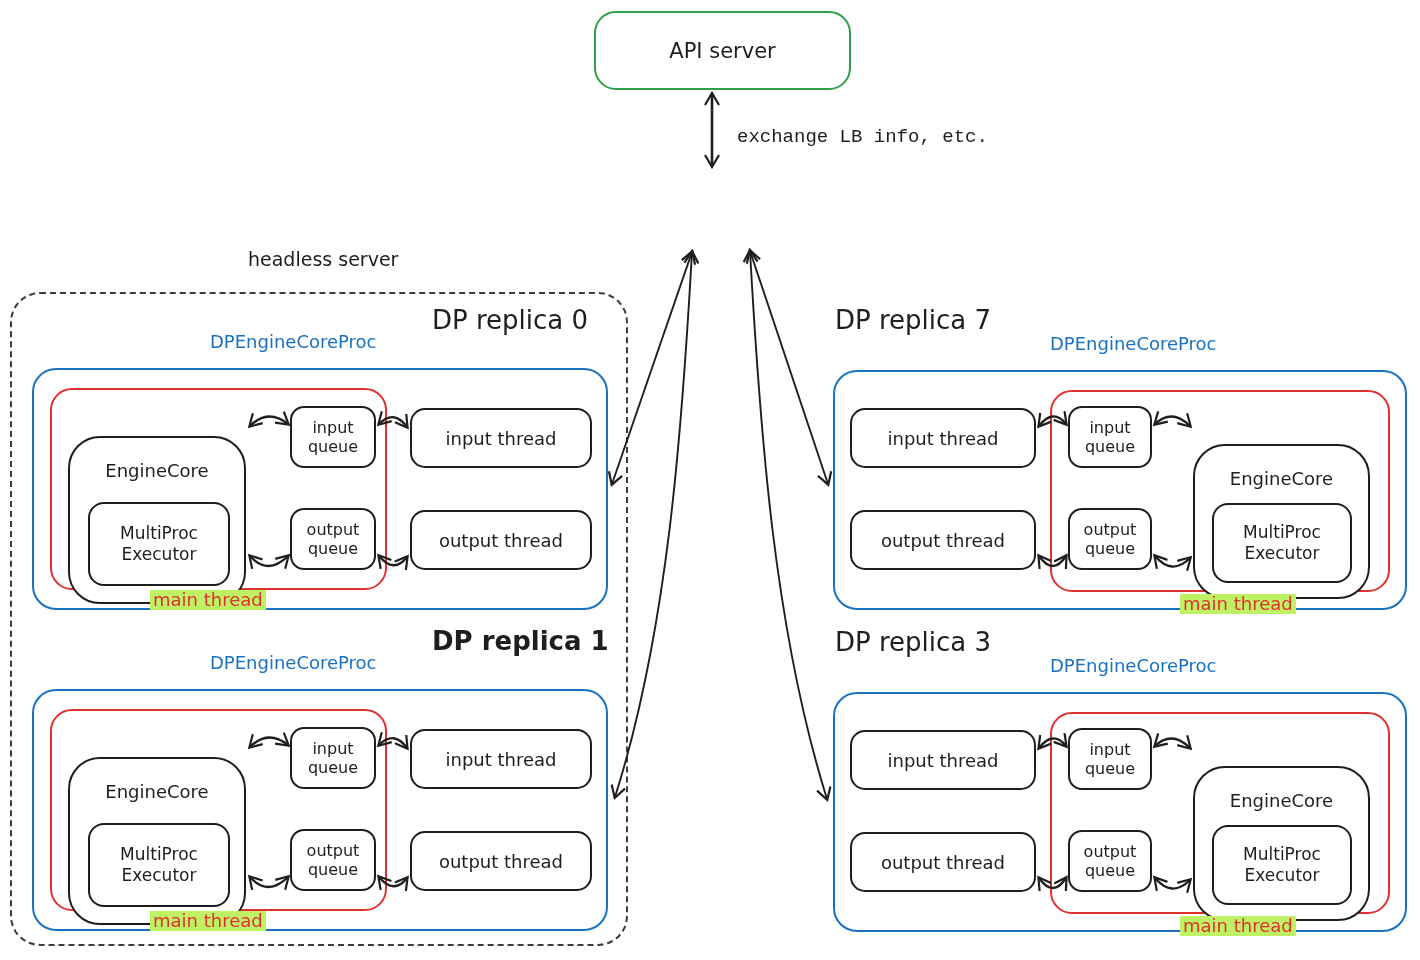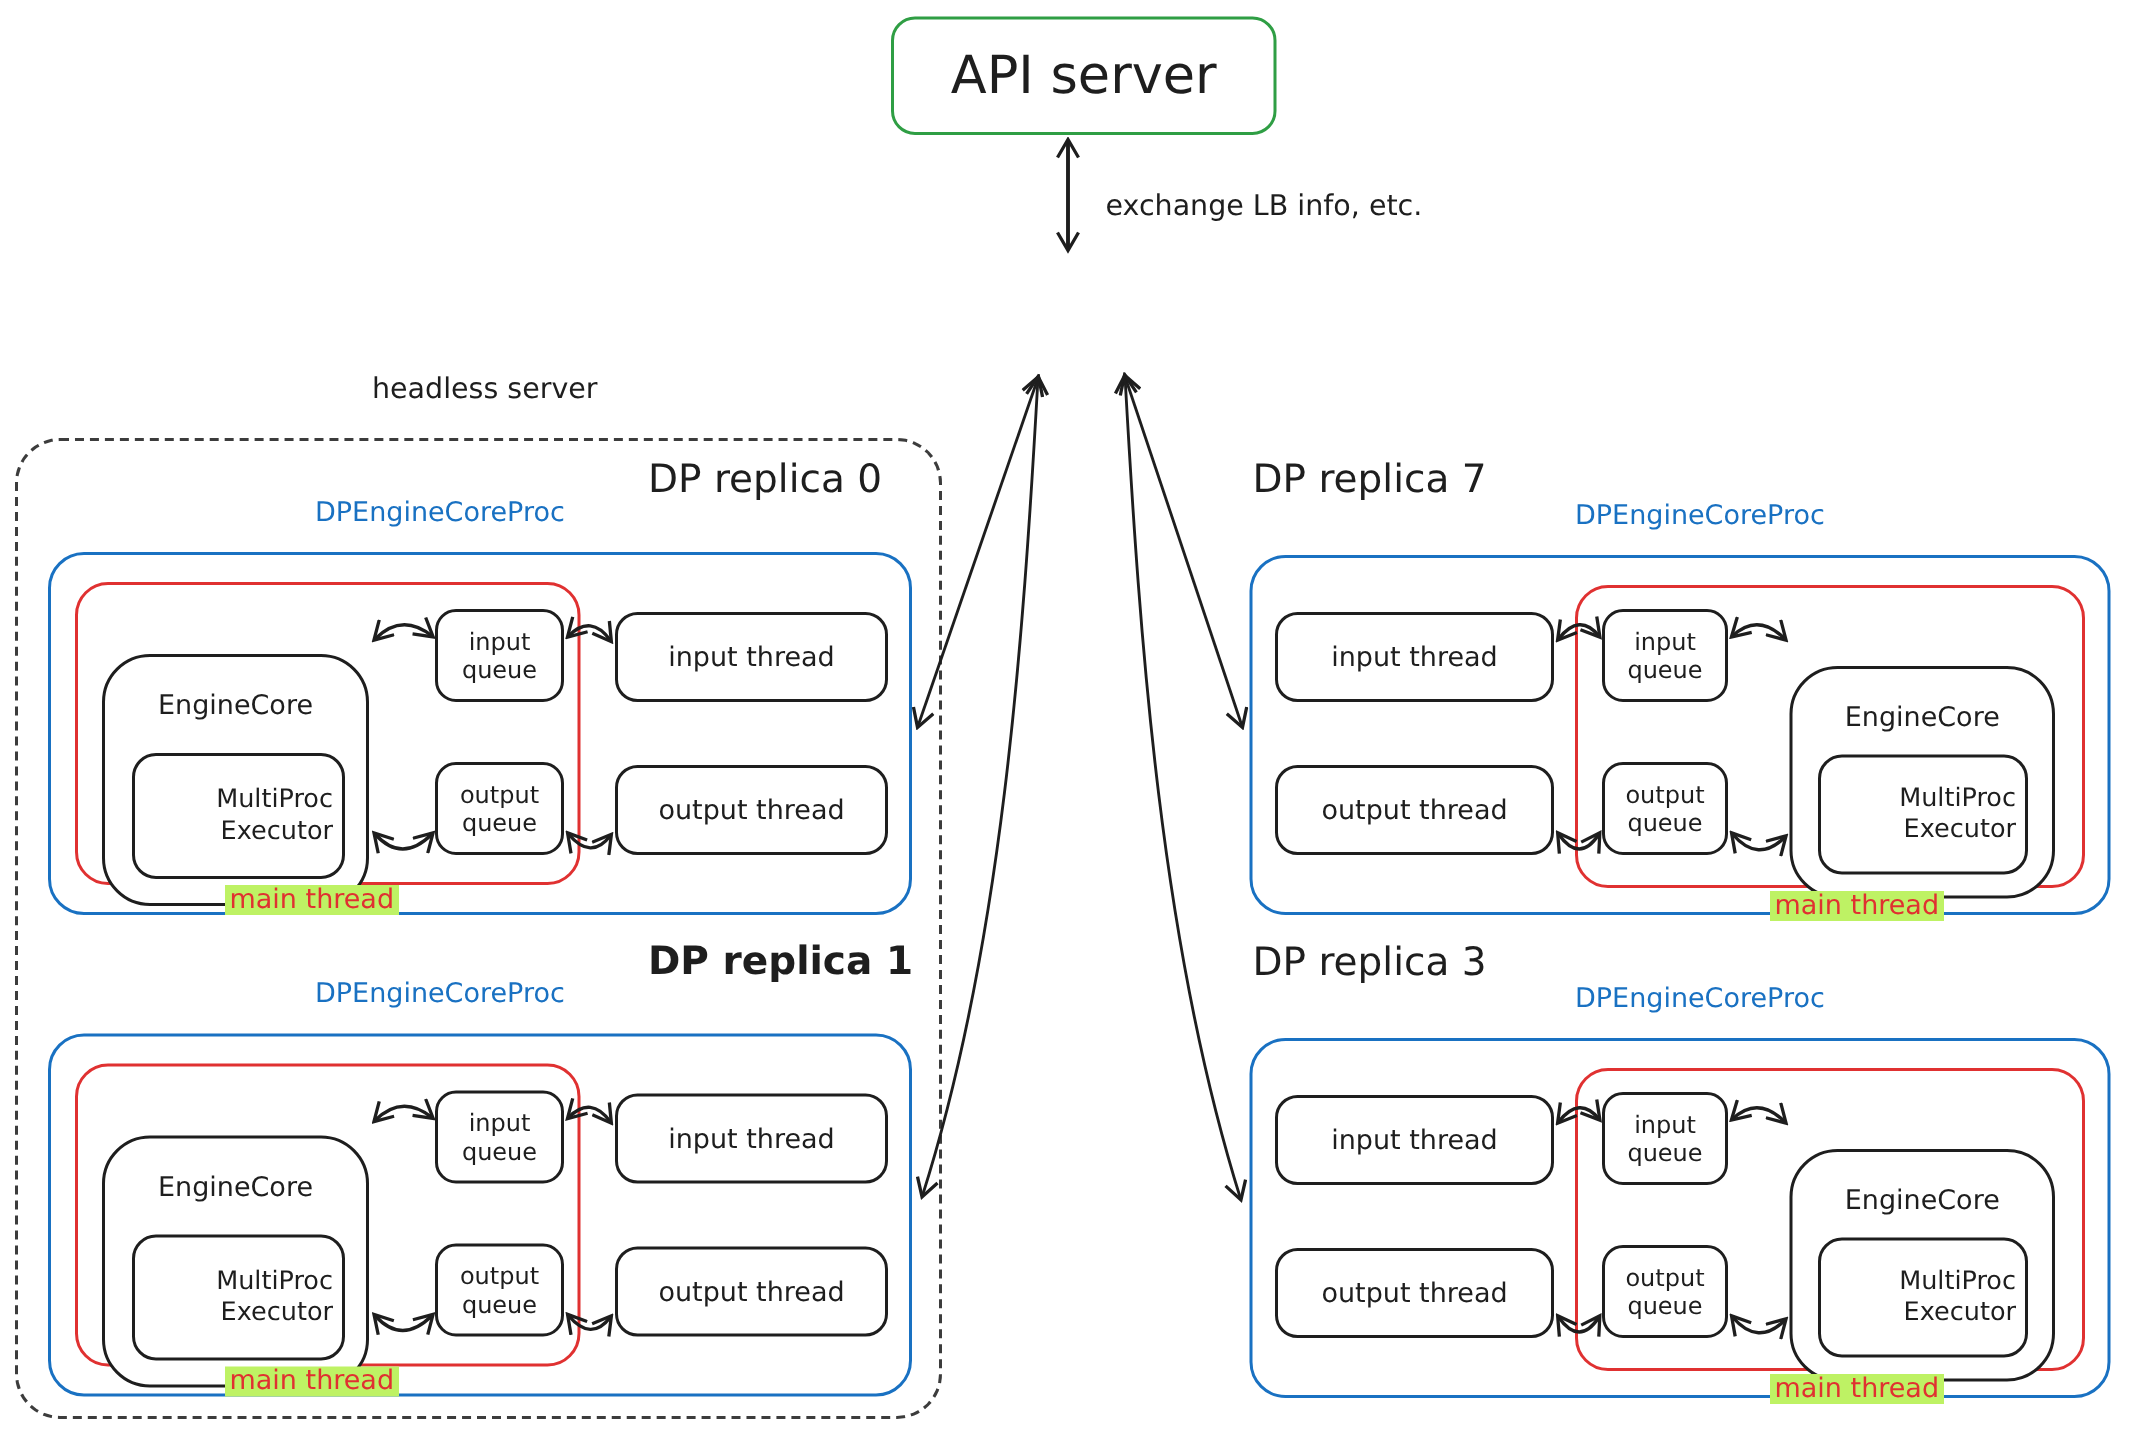--- a/index.html
+++ b/index.html
@@ -6,46 +6,46 @@
   .stage {
     position:relative; width:1420px; height:960px; overflow:hidden;
     background:#ffffff; color:#1e1e1e;
     font-family:"DejaVu Sans", sans-serif;
   }
   .node {
     position:absolute; box-sizing:border-box; background:#ffffff;
     border:2.6px solid #1e1e1e; border-radius:16px;
     display:flex; align-items:center; justify-content:center; text-align:center;
   }
-  .node-green  { border-color:#2f9e44; border-width:2.4px; font-size:35px; }
+  .node-green  { border-color:#2f9e44; border-width:2.4px; font-size:21px;border-radius:22px; }
   .node-orange { border-color:#f08c00; border-width:2.4px; font-size:26px; }
   .bluebox { position:absolute; box-sizing:border-box; border:2.3px solid #1971c2; border-radius:24px; background:transparent; }
   .redbox  { position:absolute; box-sizing:border-box; border:2.3px solid #e03131; border-radius:22px; background:transparent; }
   .dashedbox { position:absolute; box-sizing:border-box; border:2.3px dashed #3c3c3c; border-radius:30px; background:transparent; }
   .label { position:absolute; white-space:nowrap; line-height:1.1; }
   .lbl-title { font-size:26px; }
   .lbl-proc  { font-size:18px; color:#1971c2; }
   .lbl-note  { font-size:19px; }
   .lbl-mainthread { font-size:18px; color:#e03131; background:#bef264; padding:0 3px; z-index:6; }
   .ec { display:block; border-radius:32px;margin-top:32px; }
   .ec-label { display:block; width:100%; text-align:center; margin-top:22px; font-size:18px; }
-  .mp { position:absolute; border-radius:16px; font-size:17px; line-height:1.25; padding:0 6px;text-align:right; }
+  .mp { position:absolute; border-radius:16px; font-size:17px; line-height:1.25; padding:0 6px; }
   .qbox { border-radius:14px; font-size:16px; line-height:1.2; padding:0 10px; }
   .tbox { border-radius:15px; font-size:18px; }
   .arrows { position:absolute; left:0; top:0; z-index:10; pointer-events:none; }
 </style>
 </head>
 <body>
 
 <div class="stage">
 
   <div class="node node-green" style="left:594px; top:11px; width:257px; height:79px;">
     <span>API server</span>
   </div>
-  <div class="label lbl-note" style="left:737px; top:127px;">exchange LB info, etc.</div>
+  <div class="label lbl-note" style="left:737px; top:127px;font-family:Liberation Mono, monospace;">exchange LB info, etc.</div>
 
   <div class="label lbl-note" style="left:248px; top:249px;">headless server</div>
   <div class="dashedbox" style="left:10px; top:292px; width:618px; height:654px;"></div>
 
   <div class="label lbl-title" style="left:432px; top:306px;">DP replica 0</div>
   <div class="label lbl-proc" style="left:210px; top:332px;">DPEngineCoreProc</div>
   <div class="bluebox" style="left:32px; top:368px; width:576px; height:242px;"></div>
   <div class="redbox" style="left:50px; top:388px; width:337px; height:202px;"></div>
   <div class="node ec" style="left:68px; top:404px; width:178px; height:168px;">
     <span class="ec-label">EngineCore</span>

